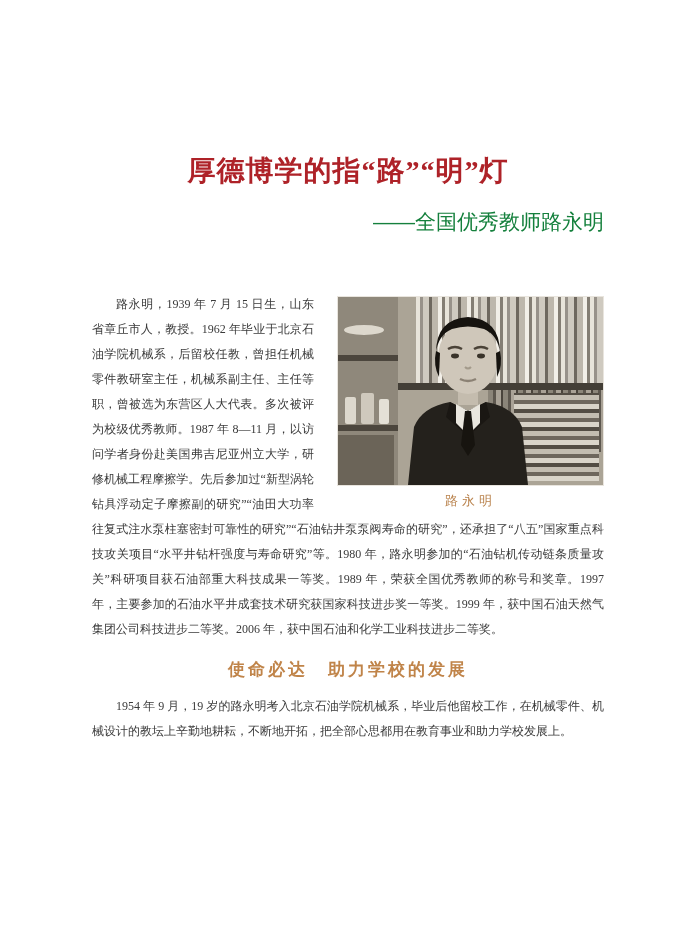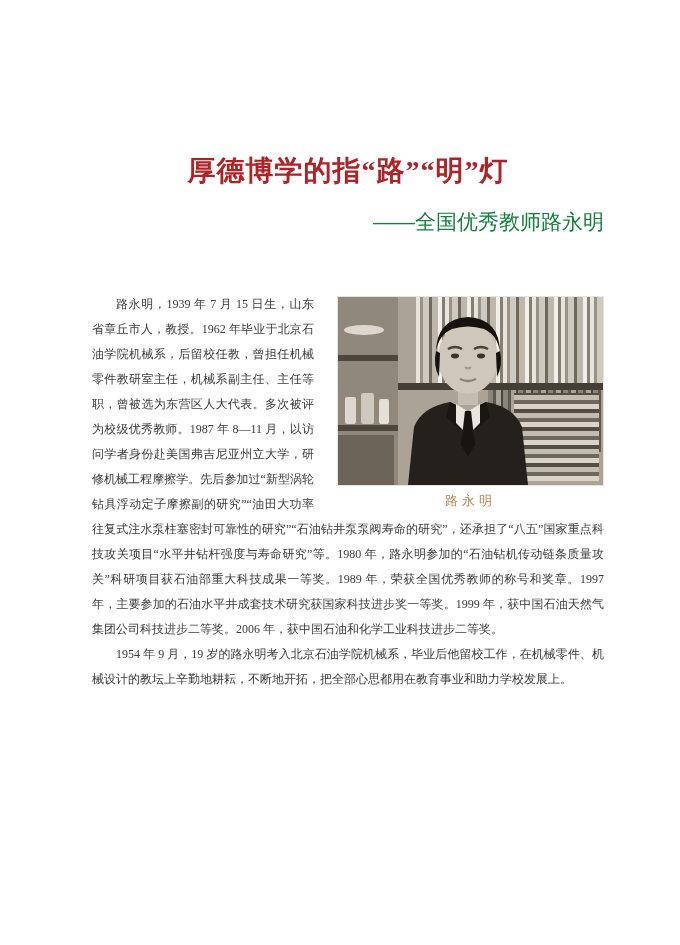--- a/index.html
+++ b/index.html
@@ -143,17 +143,18 @@
             <ellipse cx="95" cy="51" rx="4" ry="2.4" fill="#39332a"></ellipse>
             <path d="M79 62 Q82 65 85 62" stroke="#a39a8b" stroke-width="2" fill="none"></path>
             <path d="M74 74 Q82 78 90 74" stroke="#8b8174" stroke-width="2.5" fill="none"></path>
           </svg>
         </div>
         <div class="photo-caption">路永明</div>
       </div>
       <p class="body-par">路永明，1939 年 7 月 15 日生，山东省章丘市人，教授。1962 年毕业于北京石油学院机械系，后留校任教，曾担任机械零件教研室主任，机械系副主任、主任等职，曾被选为东营区人大代表。多次被评为校级优秀教师。1987 年 8—11 月，以访问学者身份赴美国弗吉尼亚州立大学，研修机械工程摩擦学。先后参加过“新型涡轮钻具浮动定子摩擦副的研究”“油田大功率往复式注水泵柱塞密封可靠性的研究”“石油钻井泵泵阀寿命的研究”，还承担了“八五”国家重点科技攻关项目“水平井钻杆强度与寿命研究”等。1980 年，路永明参加的“石油钻机传动链条质量攻关”科研项目获石油部重大科技成果一等奖。1989 年，荣获全国优秀教师的称号和奖章。1997 年，主要参加的石油水平井成套技术研究获国家科技进步奖一等奖。1999 年，获中国石油天然气集团公司科技进步二等奖。2006 年，获中国石油和化学工业科技进步二等奖。</p>
     </div>
 
+    <h2 class="section-heading">使命必达　助力学校的发展</h2>
 
     <p class="body-par">1954 年 9 月，19 岁的路永明考入北京石油学院机械系，毕业后他留校工作，在机械零件、机械设计的教坛上辛勤地耕耘，不断地开拓，把全部心思都用在教育事业和助力学校发展上。</p>
 
   </div>
 </div>
 
 </body></html>

